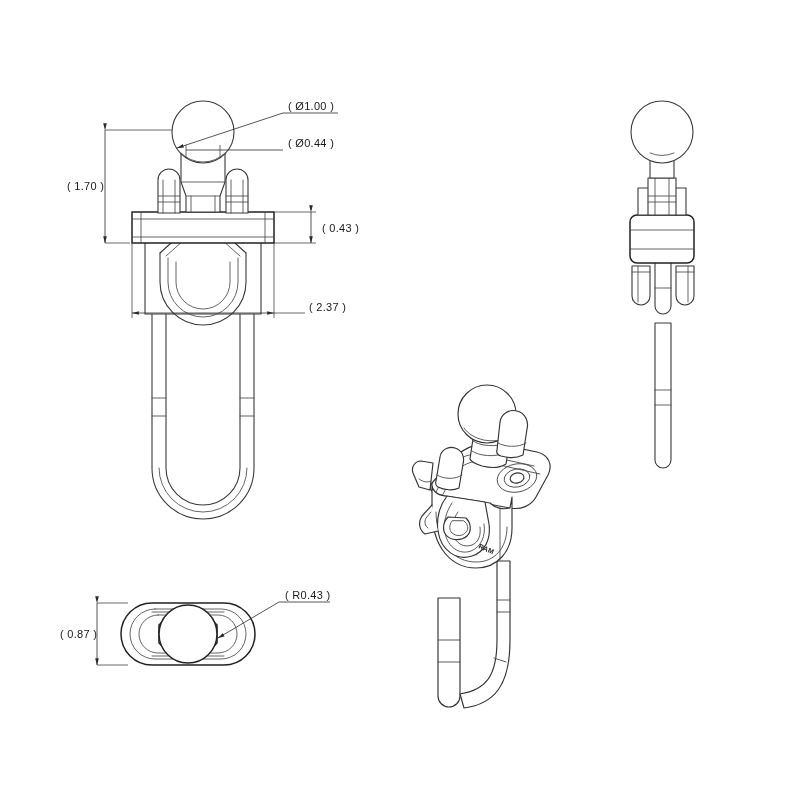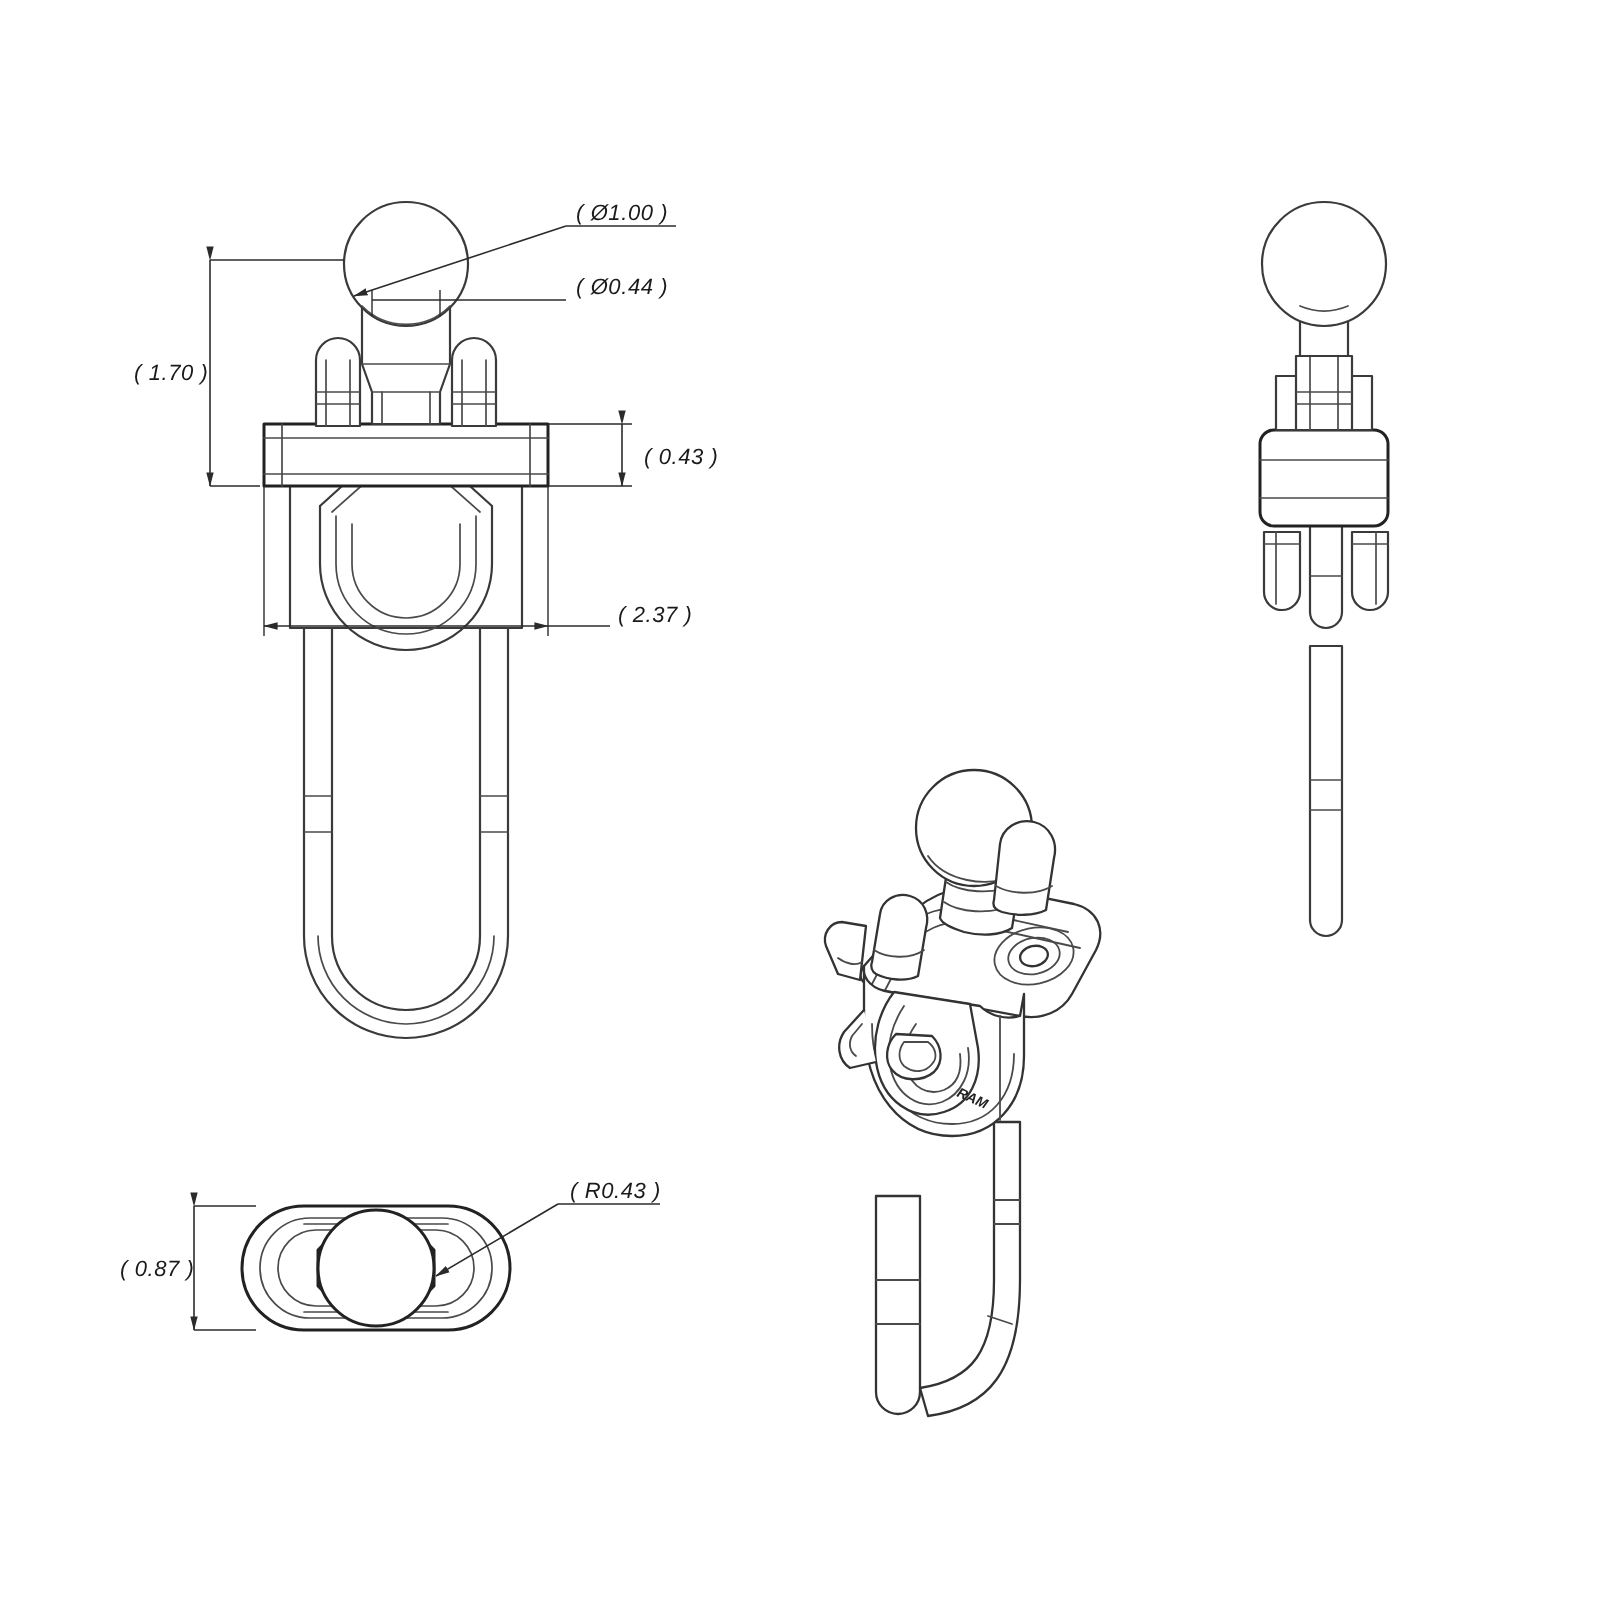--- a/index.html
+++ b/index.html
@@ -12,21 +12,20 @@
     width: 800px;
     height: 800px;
     overflow: hidden;
     font-family: "Liberation Sans", sans-serif;
   }
   #drawing-sheet {
     position: relative;
     width: 708px;
     height: 800px;
     background: #ffffff;
-    font-style: italic;
   }
   #drawing-svg {
     display: block;
     width: 800px;
     height: 800px;
   }
   .outline {
     fill: #ffffff;
     stroke: #3a3a3a;
     stroke-width: 1.1;

